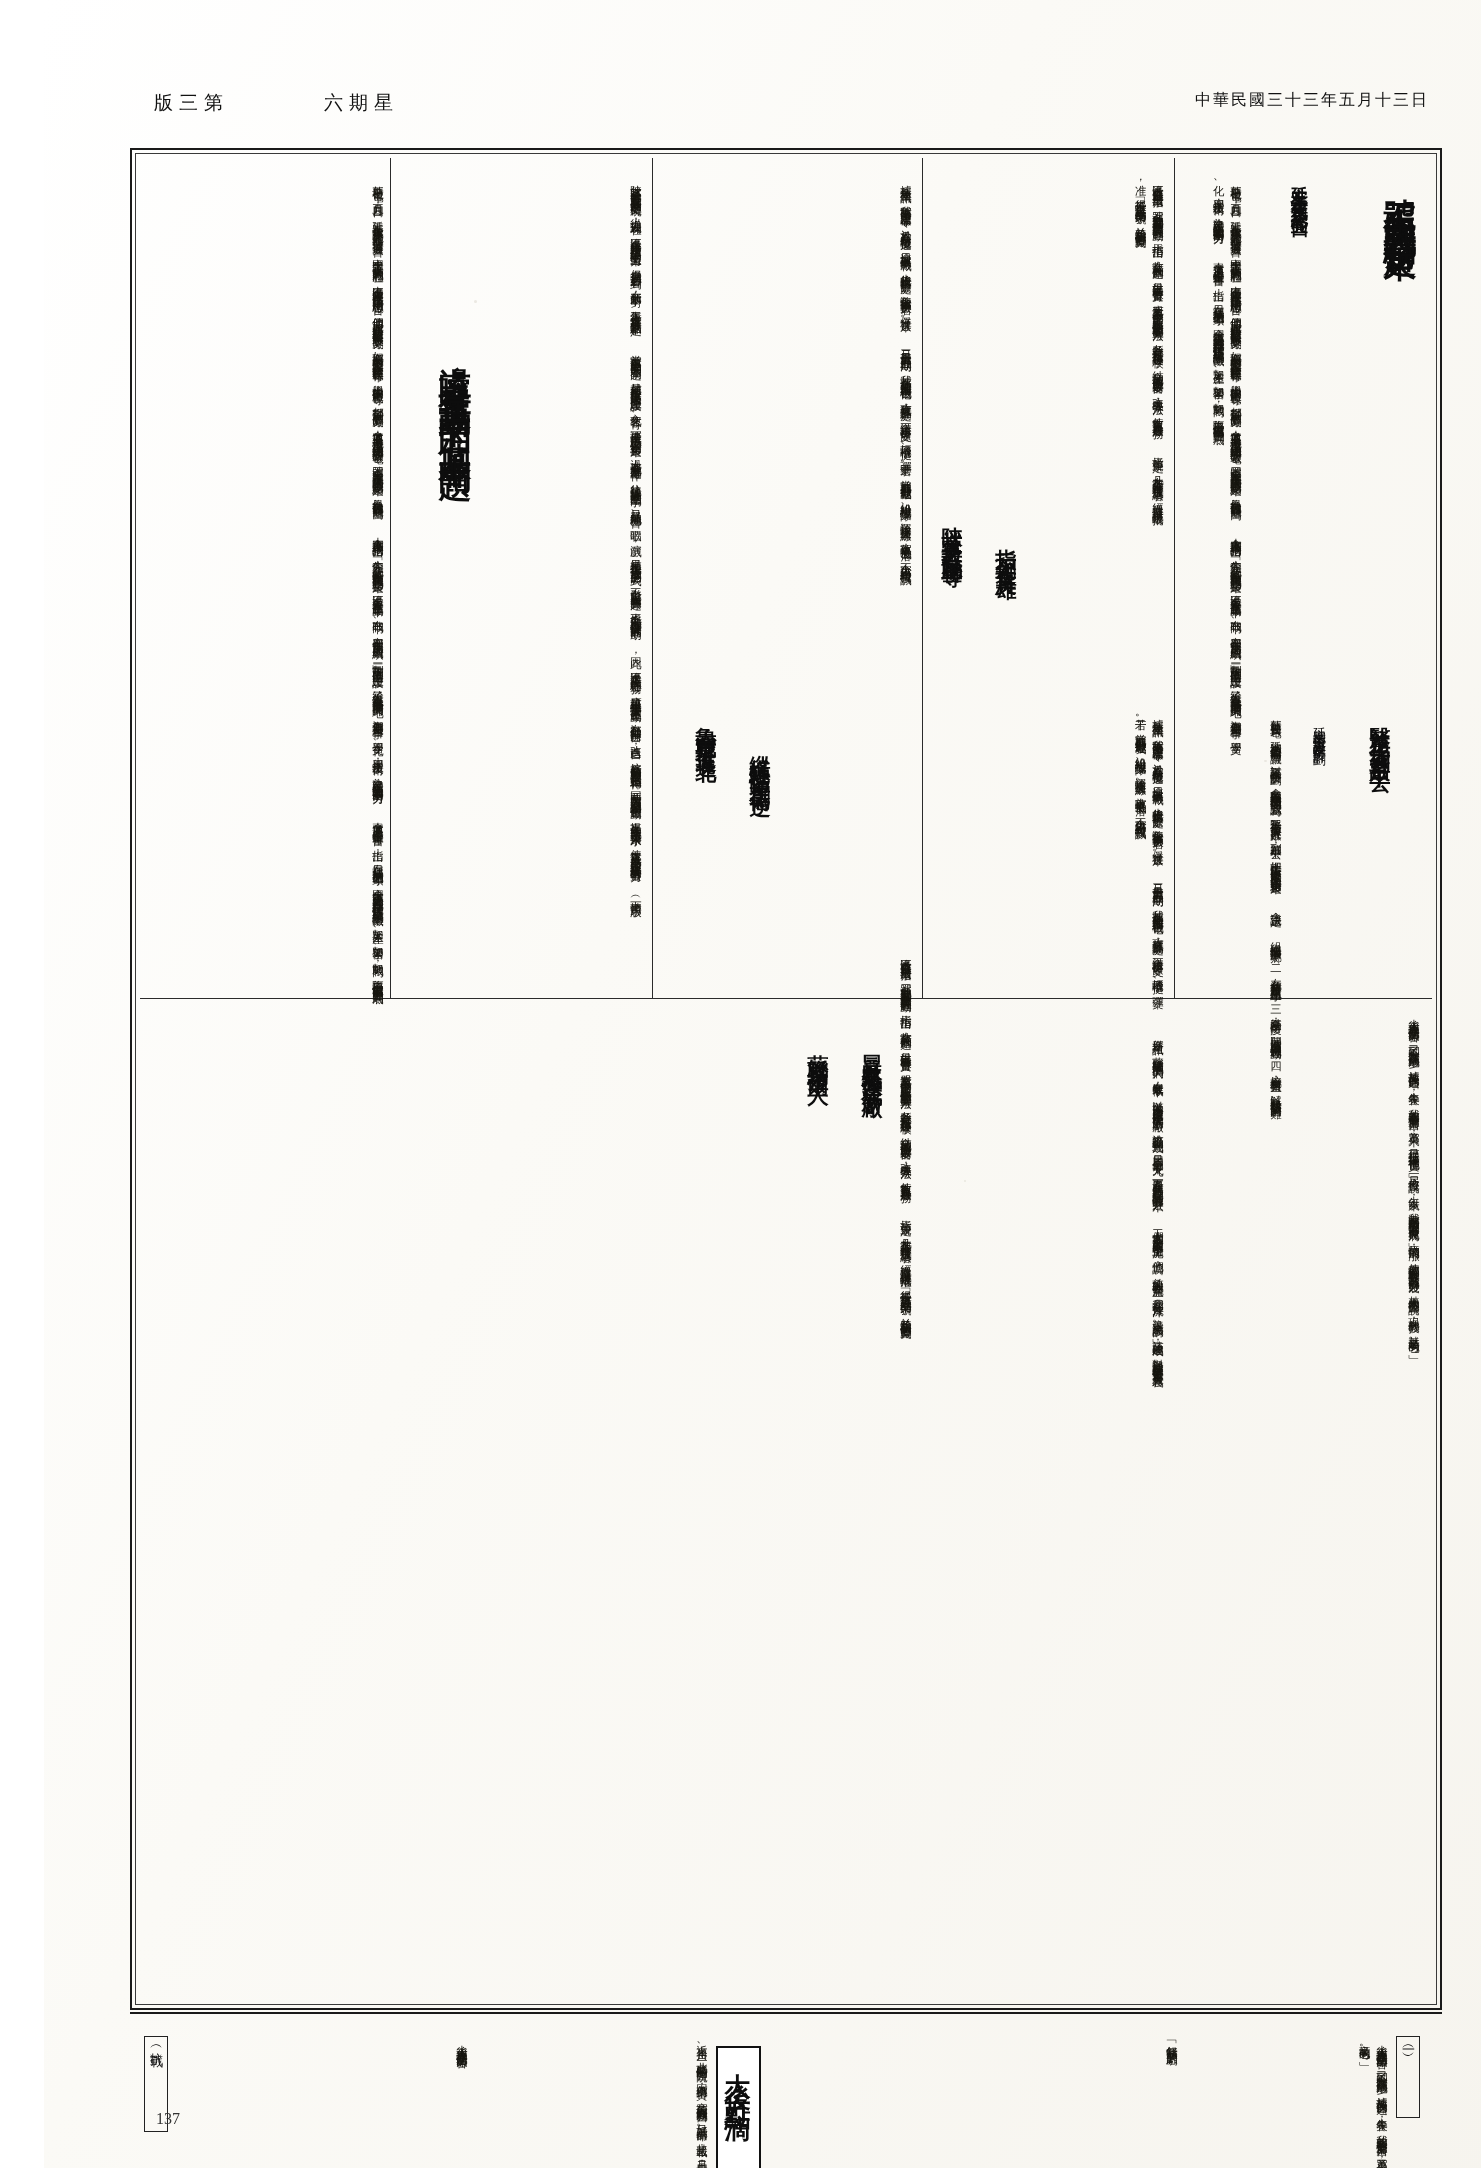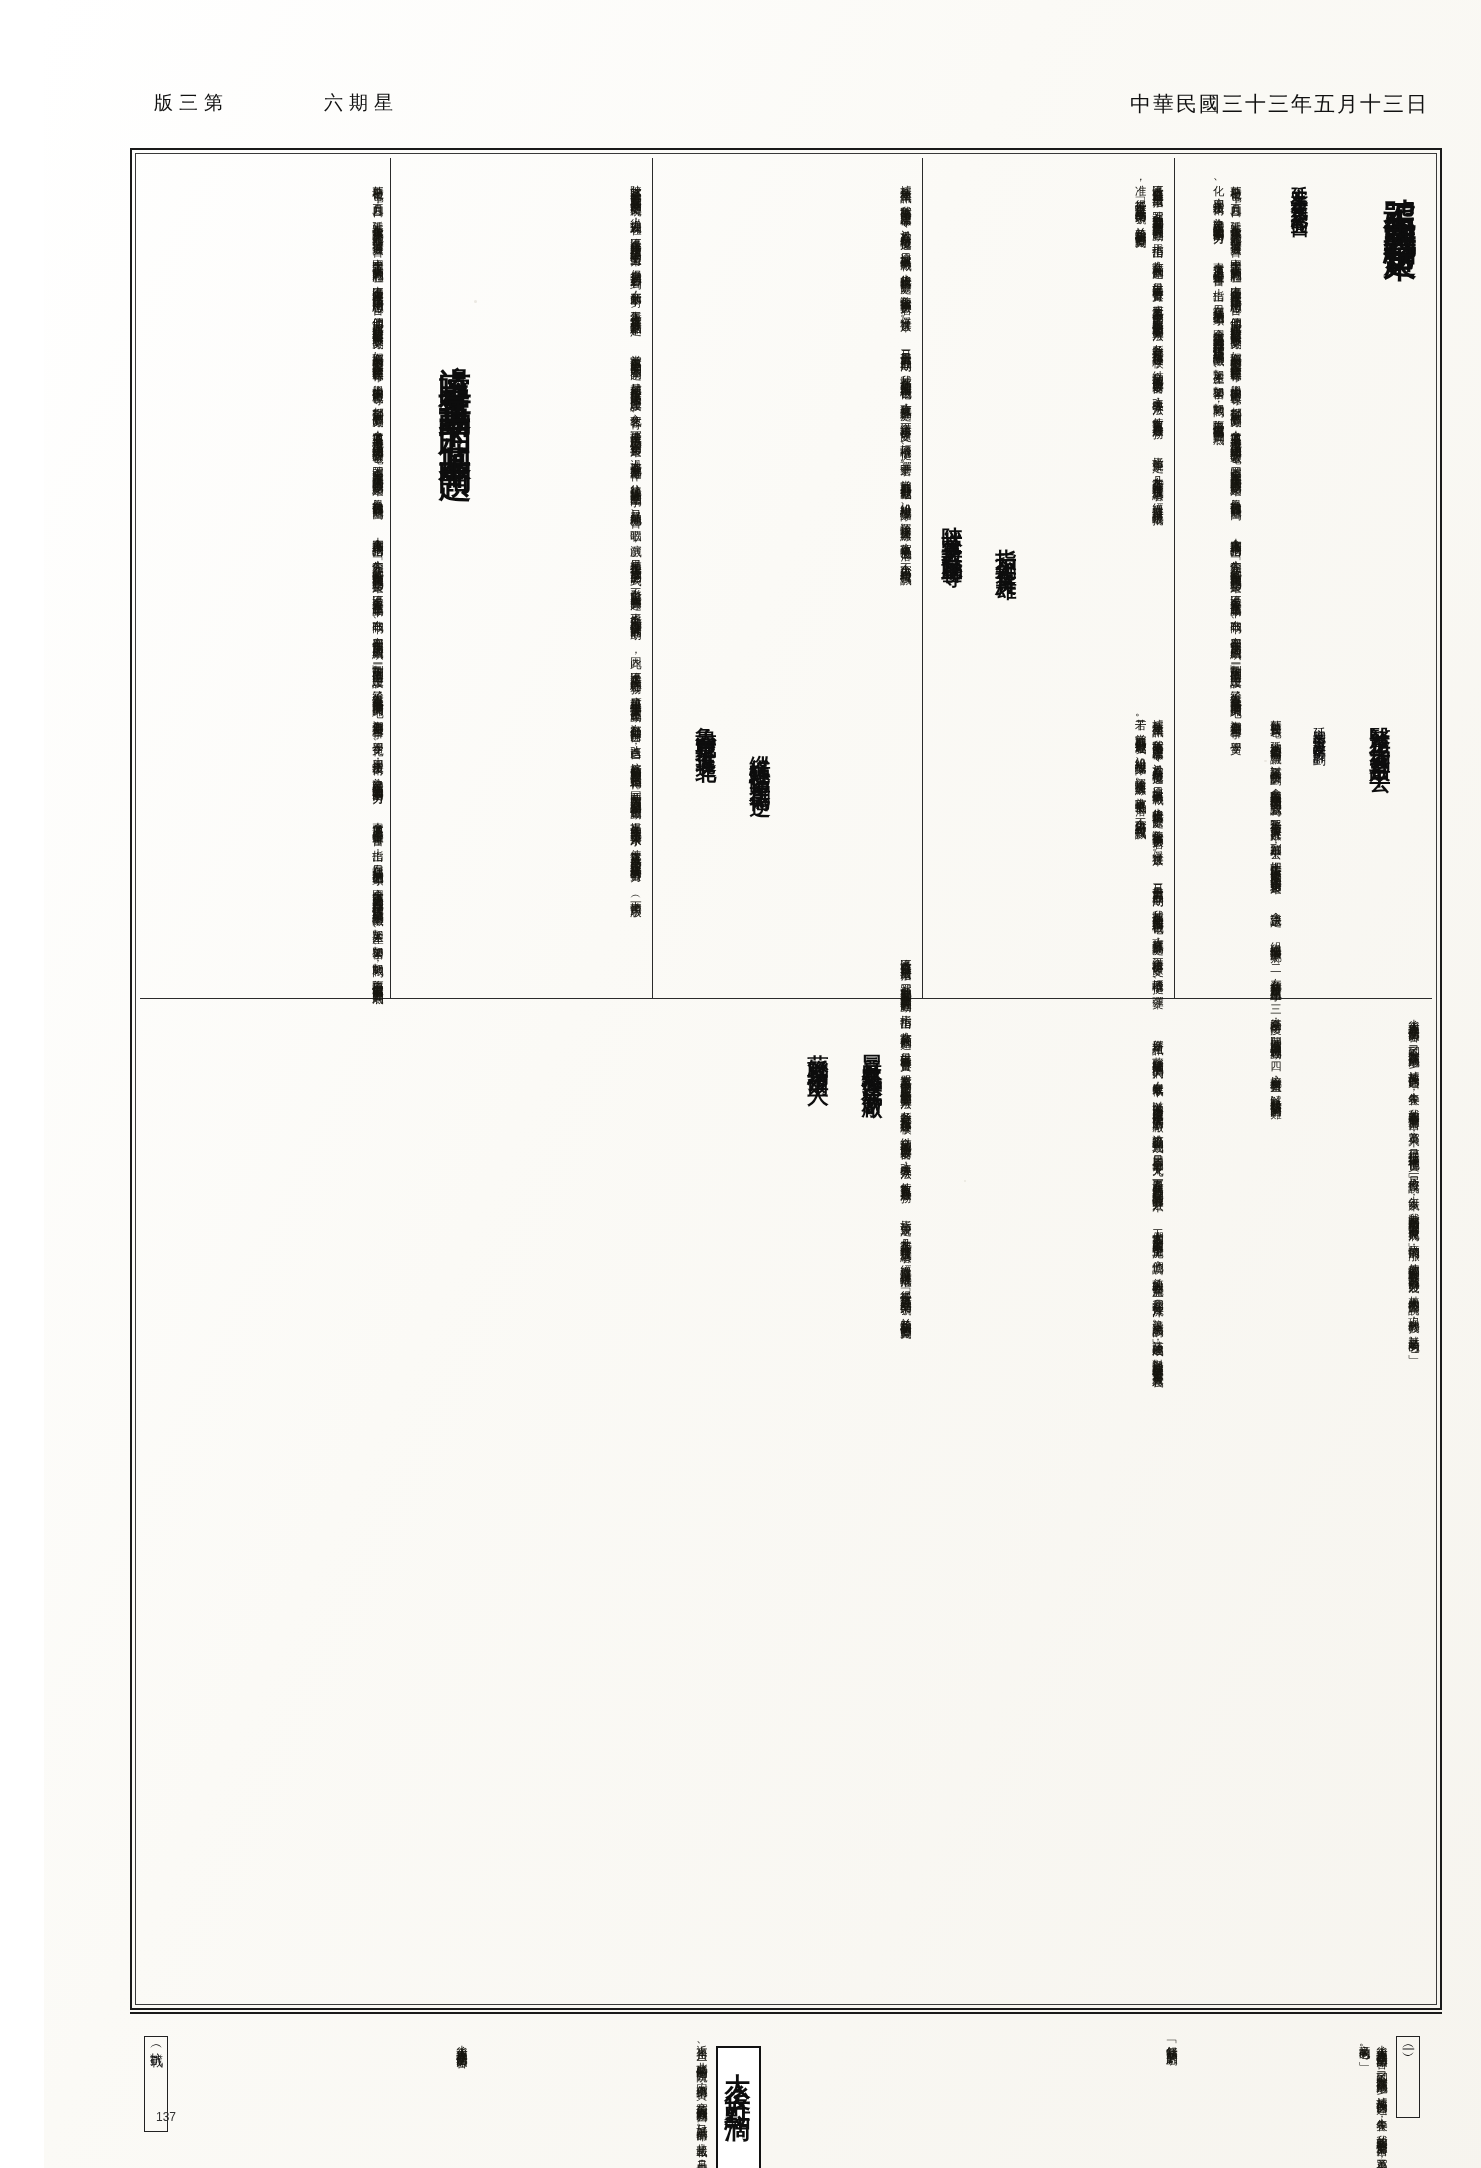--- a/index.html
+++ b/index.html
@@ -12,21 +12,21 @@
   .scan-tint{position:absolute;left:0;top:0;right:0;bottom:0;
              background:linear-gradient(115deg,#ffffff 0%,#fbfaf6 40%,#f6f4ee 100%);}
 
   
   .masthead{position:absolute;left:95px;top:72px;width:1300px;height:66px;}
   .masthead .left{position:absolute;left:15px;top:18px;font-size:19px;letter-spacing:6px;}
   .masthead .mid{position:absolute;left:0;right:0;top:4px;text-align:center;}
   .masthead .mid .title{display:inline-block;font-size:40px;letter-spacing:14px;
         font-family:"DejaVu Serif","Liberation Serif",serif;font-weight:bold;
         transform:scaleY(1.12);}
-  .masthead .right{position:absolute;right:10px;top:18px;font-size:21px;letter-spacing:2px;}
+  .masthead .right{position:absolute;right:10px;top:18px;font-size:16px;letter-spacing:2px;}
 
   
   .frame{position:absolute;left:86px;top:148px;width:1312px;height:1862px;
          border:2px solid #1a1a1a;box-sizing:border-box;}
   .frame:before{content:"";position:absolute;left:3px;top:3px;right:3px;bottom:3px;
          border:1px solid #3a3a3a;}
 
   
   .vrule{position:absolute;top:0;bottom:0;width:1px;background:#2b2b2b;}
 
@@ -49,22 +49,22 @@
 
   .sub{font-size:13px;font-weight:normal;letter-spacing:2px;}
 
   
   .marker{position:absolute;writing-mode:vertical-rl;text-orientation:upright;
      font-size:13px;letter-spacing:2px;border:1px solid #222;padding:3px 2px;}
 
   
   .bottom{position:absolute;left:86px;top:2012px;width:1312px;height:358px;}
 
-  .pagenum{position:absolute;left:112px;top:2110px;font-size:12px;
-     font-family:Liberation Sans, sans-serif;color:#333;}
+  .pagenum{position:absolute;left:112px;top:2110px;font-size:16px;
+     font-family:Liberation Serif, serif;color:#333;}
 
   
   .wm{position:absolute;color:rgba(120,140,190,.13);font-size:17px;
       font-family:"Liberation Sans",sans-serif;letter-spacing:2px;
       transform:rotate(-58deg);white-space:nowrap;}
 
   
   .speck{position:absolute;background:#d9d6cc;border-radius:50%;opacity:.5;}
 </style>
 </head>

